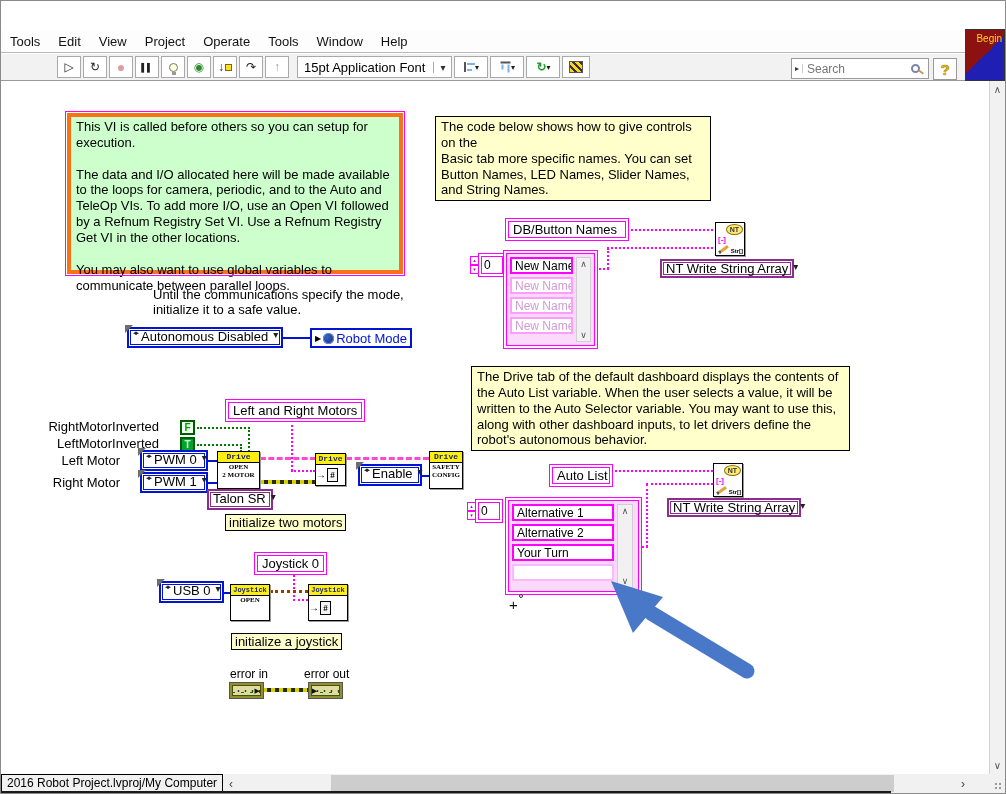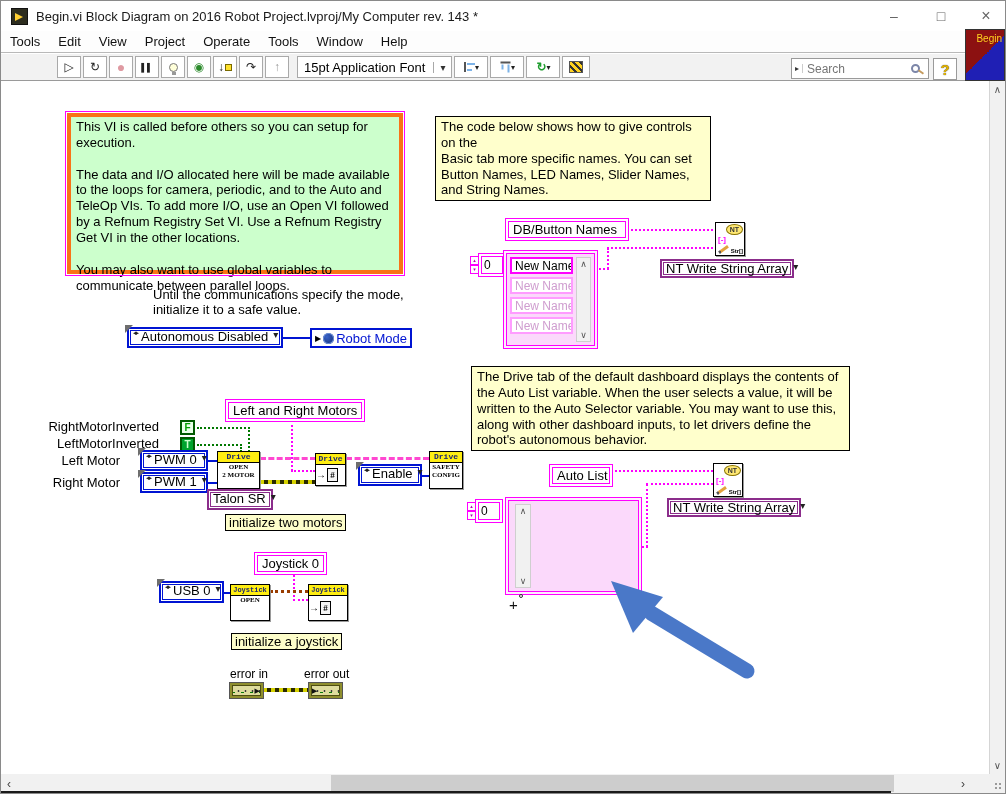--- a/index.html
+++ b/index.html
@@ -130,27 +130,20 @@
   .broom { width:14px; height:12px; background:repeating-linear-gradient(45deg,#ffd21f 0 3px,#333 3px 5px); border:1px solid #555; }
   .ysq { width:7px; height:7px; background:#ffe12b; border:1px solid #7a6a00; margin-left:1px; }
   .gray { color:#9a9a9a; }
   .abortdot { color:#df9aa2; font-size:14px; }
 </style>
 </head>
 <body>
 
 <div id="win">
 
-  <div class="titlebar">
-    <div class="vi-icon"></div>
-    <div class="title-text">Begin.vi Block Diagram on 2016 Robot Project.lvproj/My Computer rev. 143 *</div>
-    <div class="winbtn" style="right:94px">–</div>
-    <div class="winbtn" style="right:47px">□</div>
-    <div class="winbtn" style="right:2px;font-size:16px">×</div>
-  </div>
 
   <div class="menubar">
     <span class="menu-item">Tools</span>
     <span class="menu-item">Edit</span>
     <span class="menu-item">View</span>
     <span class="menu-item">Project</span>
     <span class="menu-item">Operate</span>
     <span class="menu-item">Tools</span>
     <span class="menu-item">Window</span>
     <span class="menu-item">Help</span>
@@ -355,20 +348,26 @@
       <span class="caret">▾</span>
     </div>
     <div class="idx" style="left:466px;top:421px">
       <span class="spcol">
           <span class="spbtn">▴</span>
           <span class="spbtn">▾</span>
         </span>
       <span class="val">0</span>
     </div>
     <div class="lbox" style="left:507px;top:419px;width:131px;height:92px">
+      <div class="lrows" style="width:102px">
+        <div class="lrow sel">Alternative 1</div>
+        <div class="lrow">Alternative 2</div>
+        <div class="lrow">Your Turn</div>
+        <div class="lrow empty"></div>
+      </div>
       <div class="lsb">
         <span>∧</span>
         <span>∨</span>
       </div>
     </div>
     <div class="cursor" style="left:508px;top:515px">+<i></i></div>
 
     <svg class="abs" style="left:596px;top:494px" width="170" height="112" viewBox="0 0 170 112">
       <line x1="54" y1="38" x2="150" y2="96" stroke="#4a78c8" stroke-width="15" stroke-linecap="round"></line>
       <polygon points="14,6 66,22 36,58" fill="#4a78c8"></polygon>
@@ -414,20 +413,21 @@
     </div>
 
   </div>
 
   <div class="vsb">
     <span>∧</span>
     <span>∨</span>
   </div>
 
   <div class="statusbar">
+    <div class="projtab">2016 Robot Project.lvproj/My Computer</div>
     <span class="sarrow">‹</span>
     <div class="hthumb"></div>
     <span class="sarrow" style="position:absolute;right:34px">›</span>
     <div class="grip"></div>
   </div>
   <div class="bottomline"></div>
 
 </div>
 
 </body></html>

